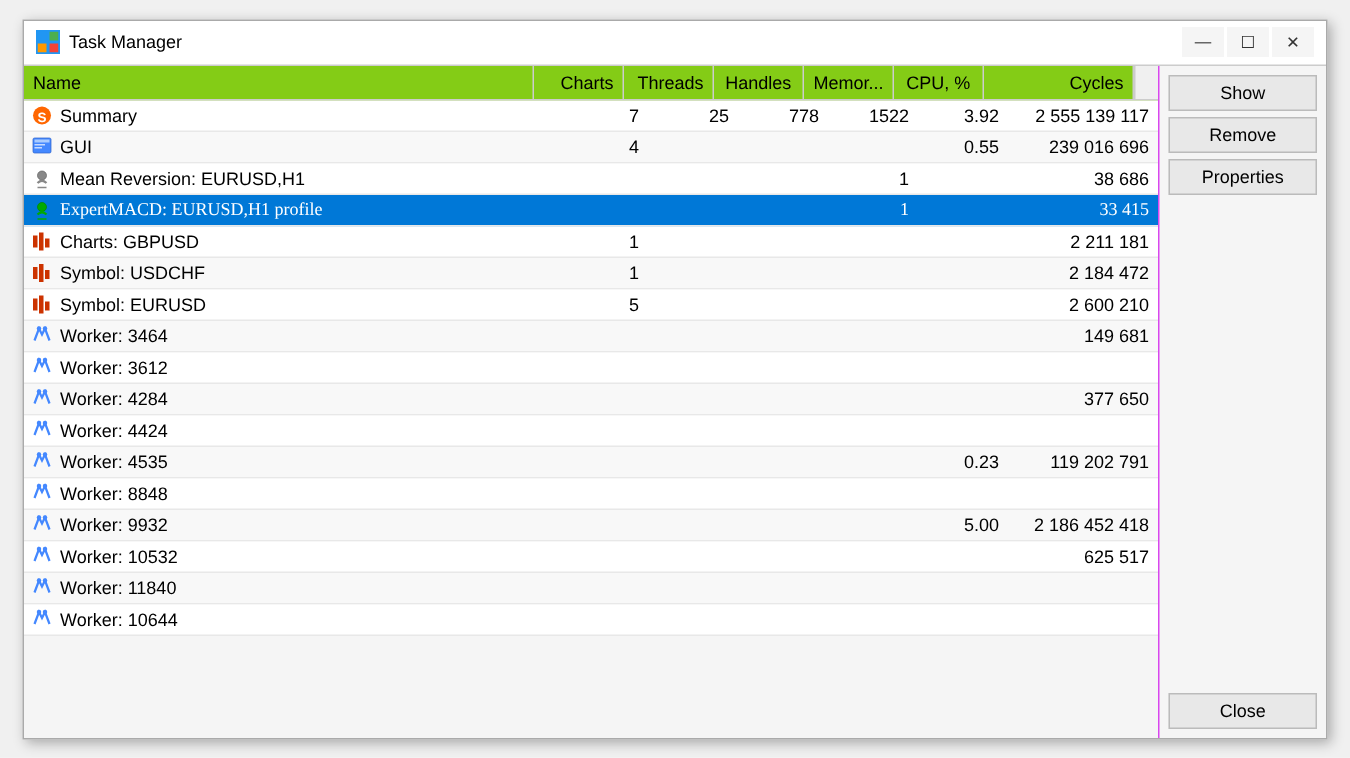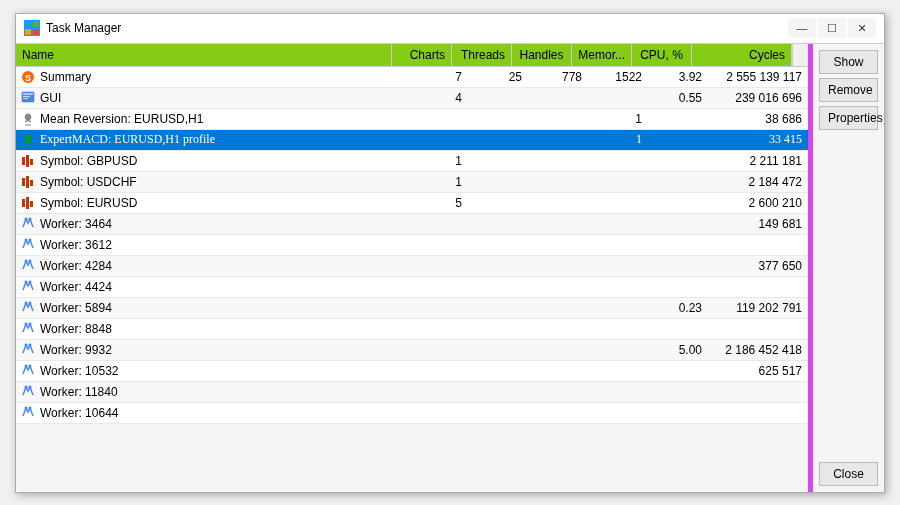--- a/index.html
+++ b/index.html
@@ -122,26 +122,26 @@
     }
     .row-icon {
       width: 16px;
       height: 16px;
       flex-shrink: 0;
       display: inline-flex;
       align-items: center;
       justify-content: center;
     }
     .sidebar {
-      width: 76px;
+      width: 112px;
       padding: 6px;
       display: flex;
       flex-direction: column;
       gap: 4px;
-      border-left: 5px solid #d946ef;
+      border-left: 1px solid #d946ef;
       flex-shrink: 0;
     }
     .sidebar-btn {
       width: 100%;
       padding: 4px 8px;
       background: #e8e8e8;
       border: 1px solid #bbb;
       cursor: pointer;
       font-size: 12px;
       text-align: center;
@@ -259,21 +259,21 @@
           </div>
           <div class="table-row">
             <div class="name-cell cell">
               <span class="row-icon">
                 <svg width="14" height="14" viewBox="0 0 14 14">
         <rect x="1" y="3" width="3" height="8" fill="#cc3300"></rect>
         <rect x="5" y="1" width="3" height="12" fill="#cc3300"></rect>
         <rect x="9" y="5" width="3" height="6" fill="#cc3300"></rect>
       </svg>
               </span>
-              <span>Symbol: GBPUSD</span>
+              <span>Charts: GBPUSD</span>
             </div>
             <div class="cell right">1</div>
             <div class="cell right"></div>
             <div class="cell right"></div>
             <div class="cell right"></div>
             <div class="cell right"></div>
             <div class="cell right">2 211 181</div>
           </div>
           <div class="table-row">
             <div class="name-cell cell">
@@ -385,21 +385,21 @@
           </div>
           <div class="table-row">
             <div class="name-cell cell">
               <span class="row-icon">
                 <svg width="14" height="14" viewBox="0 0 14 14">
         <path d="M2 10 L5 2 L7 6 L9 2 L12 10" stroke="#4488ff" stroke-width="1.5" fill="none"></path>
         <circle cx="5" cy="2" r="1.5" fill="#4488ff"></circle>
         <circle cx="9" cy="2" r="1.5" fill="#4488ff"></circle>
       </svg>
               </span>
-              <span>Worker: 5894</span>
+              <span>Worker: 4535</span>
             </div>
             <div class="cell right"></div>
             <div class="cell right"></div>
             <div class="cell right"></div>
             <div class="cell right"></div>
             <div class="cell right">0.23</div>
             <div class="cell right">119 202 791</div>
           </div>
           <div class="table-row">
             <div class="name-cell cell">

